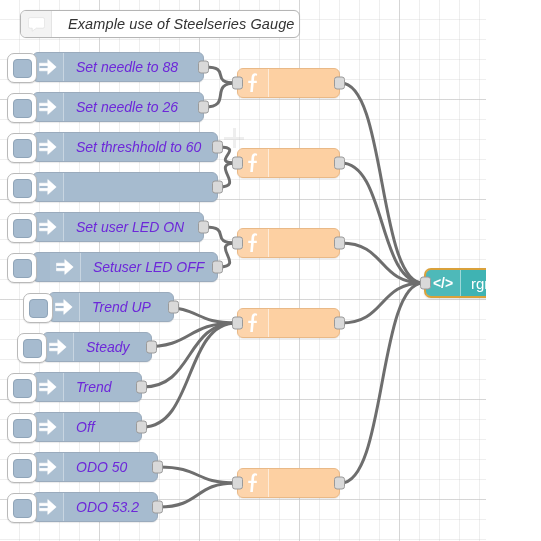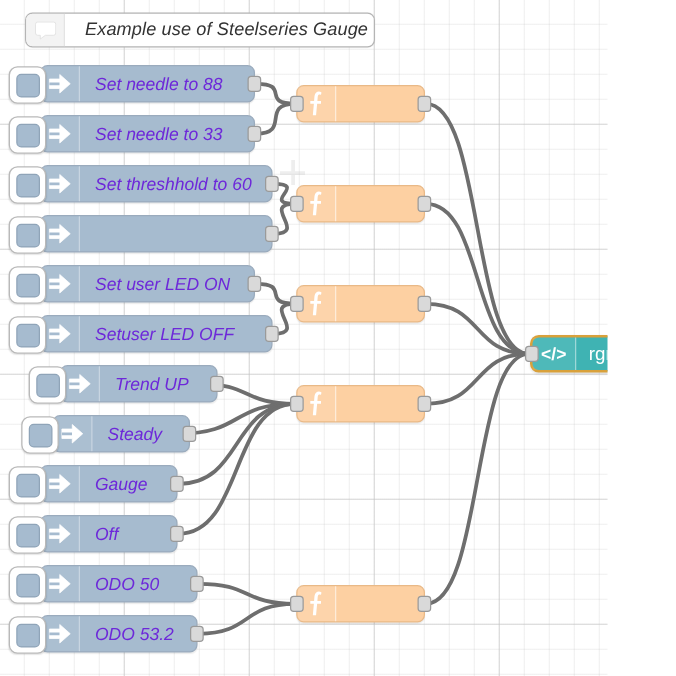--- a/index.html
+++ b/index.html
@@ -257,21 +257,21 @@
       <div class="node inject-node" id="inject-2" style="left: 32px; top: 92px; width: 172px; height: 30px;">
         <div class="inject-button">
           <div class="inject-button-inner"></div>
         </div>
         <div class="inject-icon-box">
           <svg width="20" height="18" viewBox="0 0 20 18" aria-hidden="true">
             <path d="M1.5 5.2 h8.3 v-3.6 l8.4 7.4 l-8.4 7.4 v-3.6 h-8.3 z" fill="#ffffff" stroke="#ffffff" stroke-width="0.6" stroke-linejoin="round"></path>
             <path d="M9.6 7.9 h-8.1 v2.2 h8.1" fill="#a6bbcf"></path>
           </svg>
         </div>
-        <div class="inject-label">Set needle to 33</div>
+        <div class="inject-label">Set needle to 26</div>
         <div class="port port-out"></div>
       </div>
       <div class="node inject-node" id="inject-3" style="left: 32px; top: 132px; width: 186px; height: 30px;">
         <div class="inject-button">
           <div class="inject-button-inner"></div>
         </div>
         <div class="inject-icon-box">
           <svg width="20" height="18" viewBox="0 0 20 18" aria-hidden="true">
             <path d="M1.5 5.2 h8.3 v-3.6 l8.4 7.4 l-8.4 7.4 v-3.6 h-8.3 z" fill="#ffffff" stroke="#ffffff" stroke-width="0.6" stroke-linejoin="round"></path>
             <path d="M9.6 7.9 h-8.1 v2.2 h8.1" fill="#a6bbcf"></path>
@@ -298,21 +298,21 @@
         </div>
         <div class="inject-icon-box">
           <svg width="20" height="18" viewBox="0 0 20 18" aria-hidden="true">
             <path d="M1.5 5.2 h8.3 v-3.6 l8.4 7.4 l-8.4 7.4 v-3.6 h-8.3 z" fill="#ffffff" stroke="#ffffff" stroke-width="0.6" stroke-linejoin="round"></path>
             <path d="M9.6 7.9 h-8.1 v2.2 h8.1" fill="#a6bbcf"></path>
           </svg>
         </div>
         <div class="inject-label">Set user LED ON</div>
         <div class="port port-out"></div>
       </div>
-      <div class="node inject-node" id="inject-6" style="left: 32px; top: 252px; width: 186px; height: 30px;">
+      <div class="node inject-node" id="inject-6" style="left: 32px; top: 252px; width: 186px; height: 30px; padding-left: 17px;">
         <div class="inject-button">
           <div class="inject-button-inner"></div>
         </div>
         <div class="inject-icon-box">
           <svg width="20" height="18" viewBox="0 0 20 18" aria-hidden="true">
             <path d="M1.5 5.2 h8.3 v-3.6 l8.4 7.4 l-8.4 7.4 v-3.6 h-8.3 z" fill="#ffffff" stroke="#ffffff" stroke-width="0.6" stroke-linejoin="round"></path>
             <path d="M9.6 7.9 h-8.1 v2.2 h8.1" fill="#a6bbcf"></path>
           </svg>
         </div>
         <div class="inject-label">Setuser LED OFF</div>
@@ -347,21 +347,21 @@
       <div class="node inject-node" id="inject-9" style="left: 32px; top: 372px; width: 110px; height: 30px;">
         <div class="inject-button">
           <div class="inject-button-inner"></div>
         </div>
         <div class="inject-icon-box">
           <svg width="20" height="18" viewBox="0 0 20 18" aria-hidden="true">
             <path d="M1.5 5.2 h8.3 v-3.6 l8.4 7.4 l-8.4 7.4 v-3.6 h-8.3 z" fill="#ffffff" stroke="#ffffff" stroke-width="0.6" stroke-linejoin="round"></path>
             <path d="M9.6 7.9 h-8.1 v2.2 h8.1" fill="#a6bbcf"></path>
           </svg>
         </div>
-        <div class="inject-label">Gauge</div>
+        <div class="inject-label">Trend</div>
         <div class="port port-out"></div>
       </div>
       <div class="node inject-node" id="inject-10" style="left: 32px; top: 412px; width: 110px; height: 30px; justify-content: flex-end;">
         <div class="inject-button">
           <div class="inject-button-inner"></div>
         </div>
         <div class="inject-icon-box">
           <svg width="20" height="18" viewBox="0 0 20 18" aria-hidden="true">
             <path d="M1.5 5.2 h8.3 v-3.6 l8.4 7.4 l-8.4 7.4 v-3.6 h-8.3 z" fill="#ffffff" stroke="#ffffff" stroke-width="0.6" stroke-linejoin="round"></path>
             <path d="M9.6 7.9 h-8.1 v2.2 h8.1" fill="#a6bbcf"></path>

